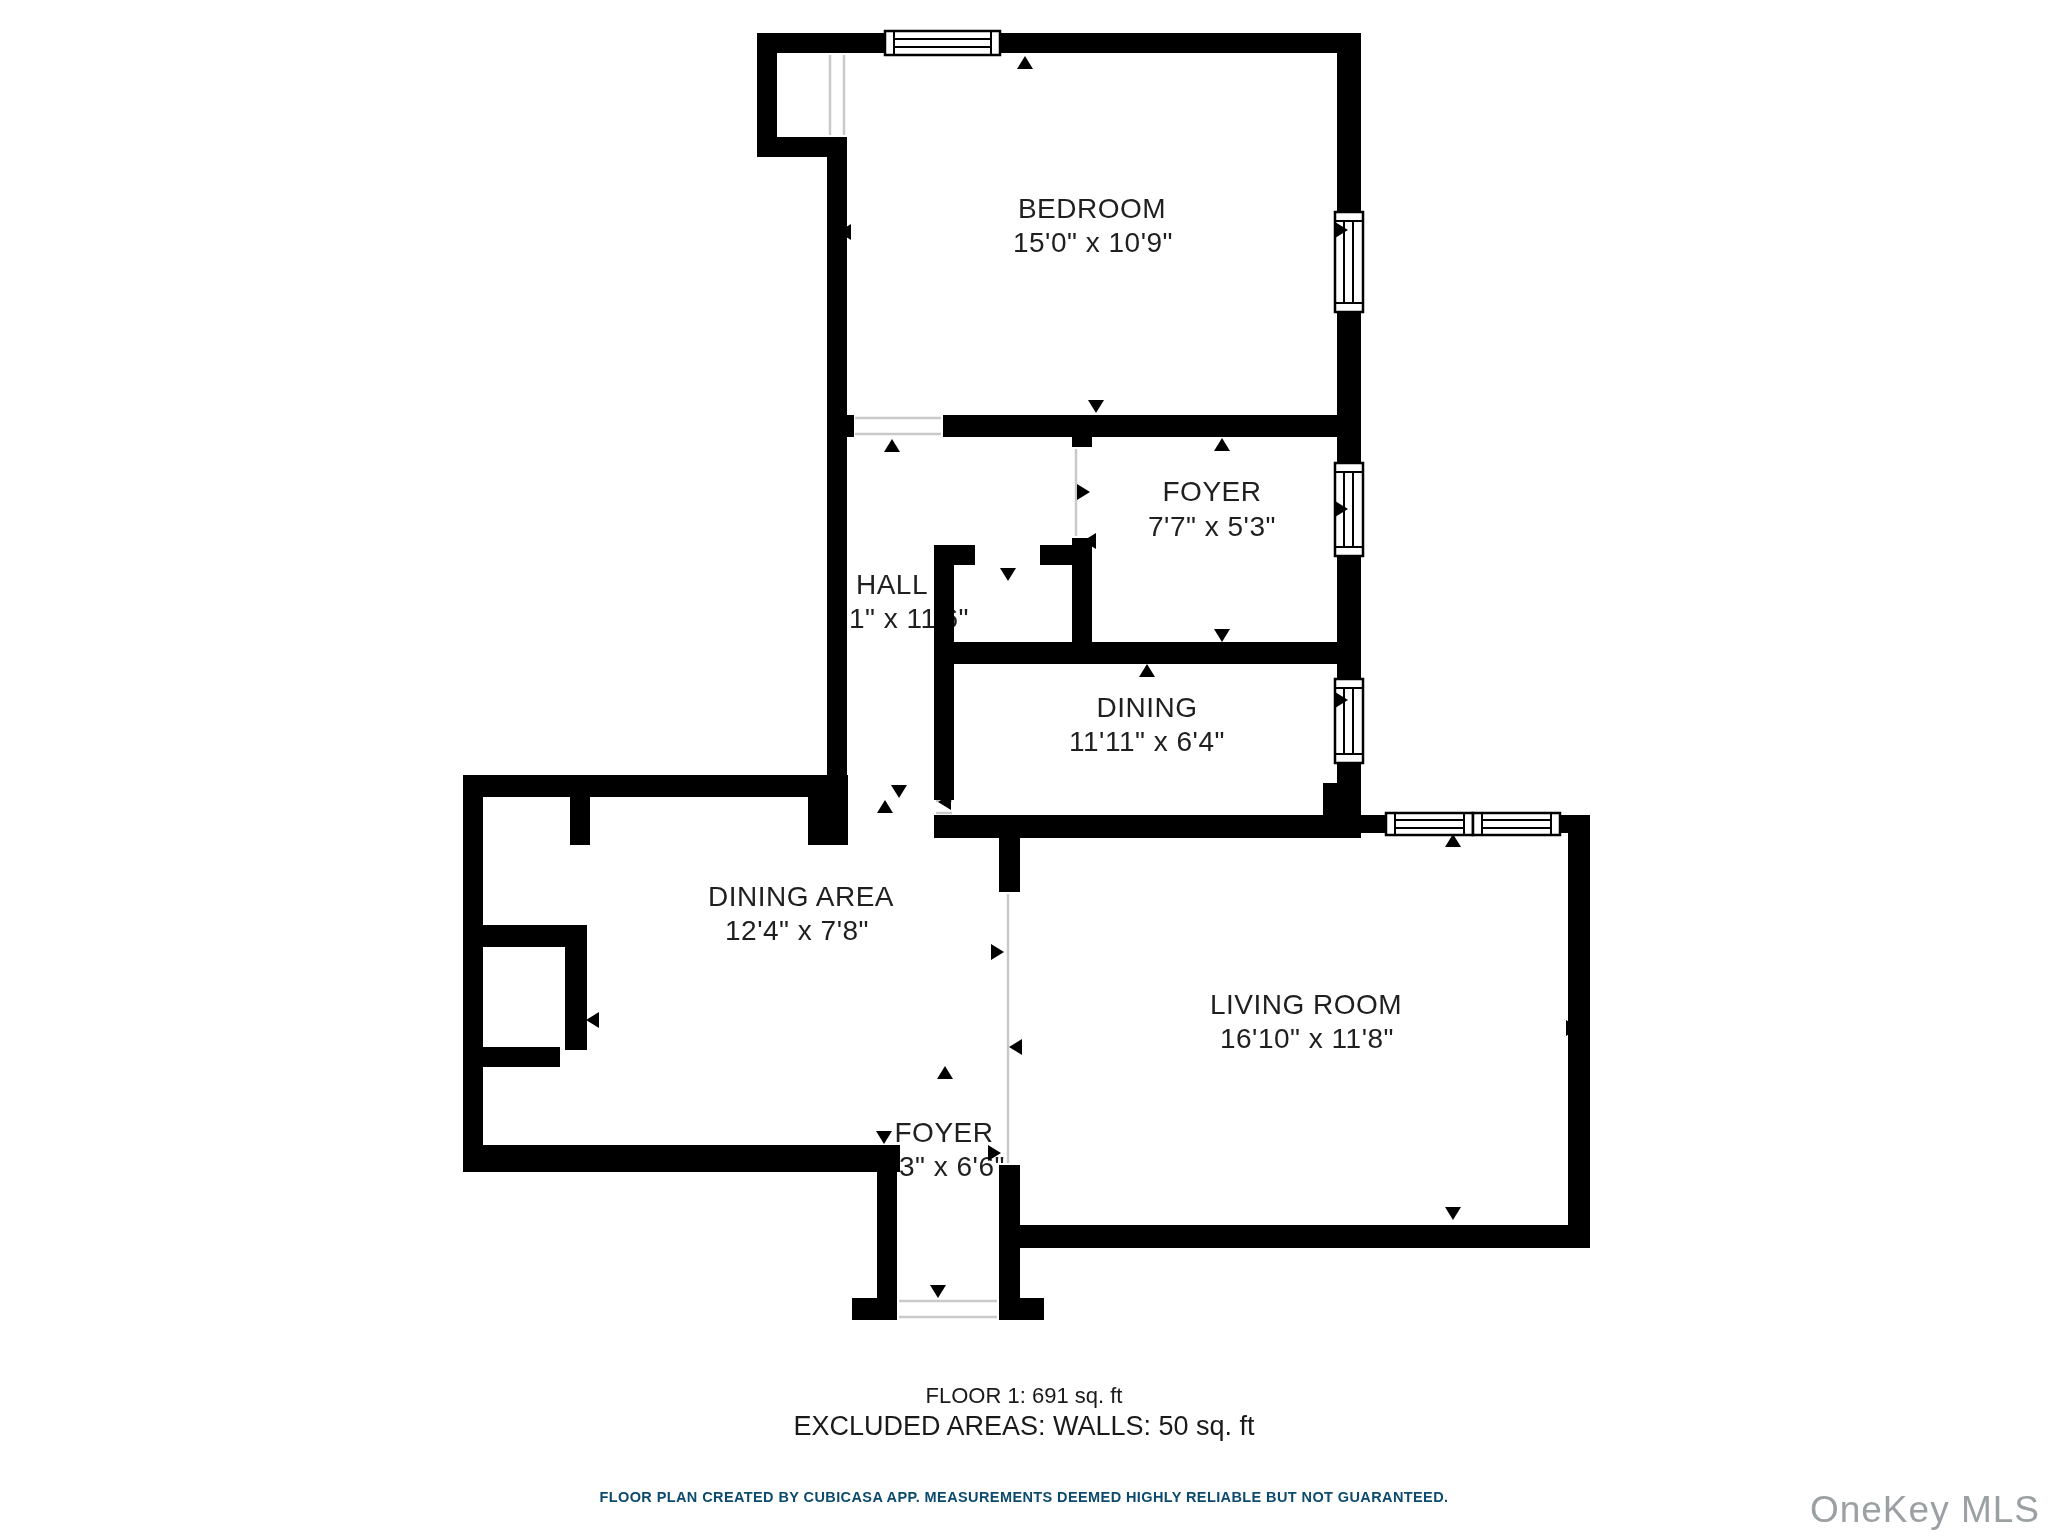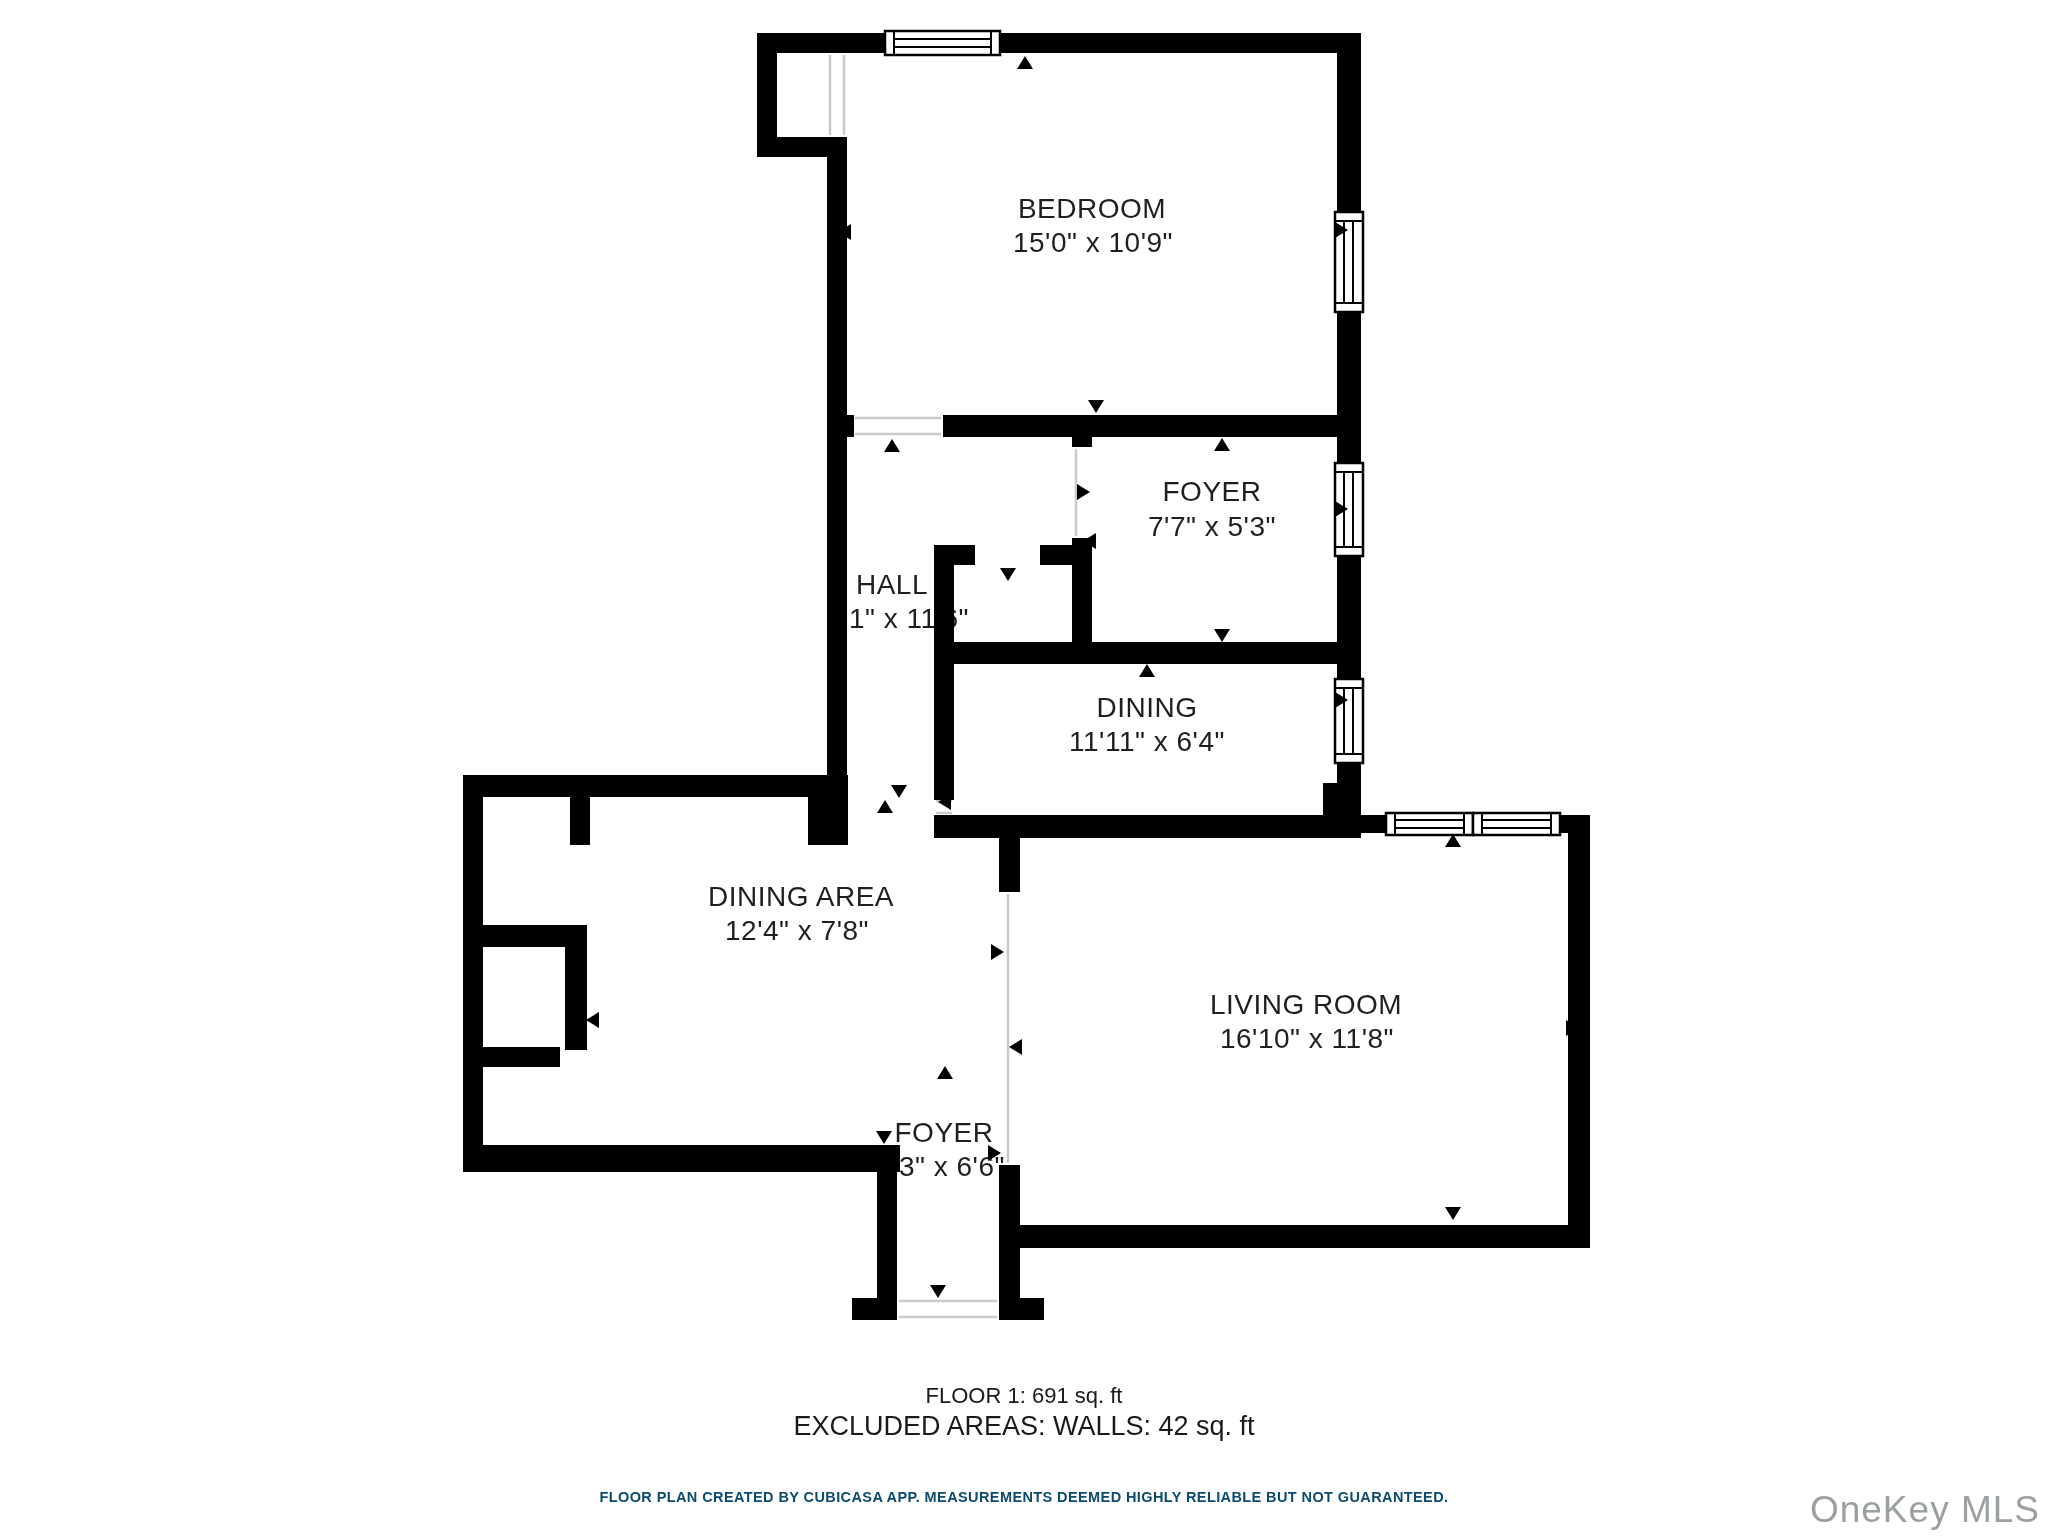--- a/index.html
+++ b/index.html
@@ -211,21 +211,21 @@
     <div class="room-label" style="left:801px; top:897px;">DINING AREA</div>
     <div class="room-label" style="left:797px; top:931px;">12'4" x 7'8"</div>
 
     <div class="room-label" style="left:1306px; top:1005px;">LIVING ROOM</div>
     <div class="room-label" style="left:1307px; top:1039px;">16'10" x 11'8"</div>
 
     <div class="room-label" style="left:944px; top:1133px;">FOYER</div>
 
     <div class="summary">
       <div class="floor">FLOOR 1: 691 sq. ft</div>
-      <div class="excluded">EXCLUDED AREAS: WALLS: 42 sq. ft</div>
+      <div class="excluded">EXCLUDED AREAS: WALLS: 50 sq. ft</div>
     </div>
 
     <div class="footer-note">FLOOR PLAN CREATED BY CUBICASA APP. MEASUREMENTS DEEMED HIGHLY RELIABLE BUT NOT GUARANTEED.</div>
 
     <div class="watermark">OneKey MLS</div>
   </div>
 
 </div>
 
 </body></html>

